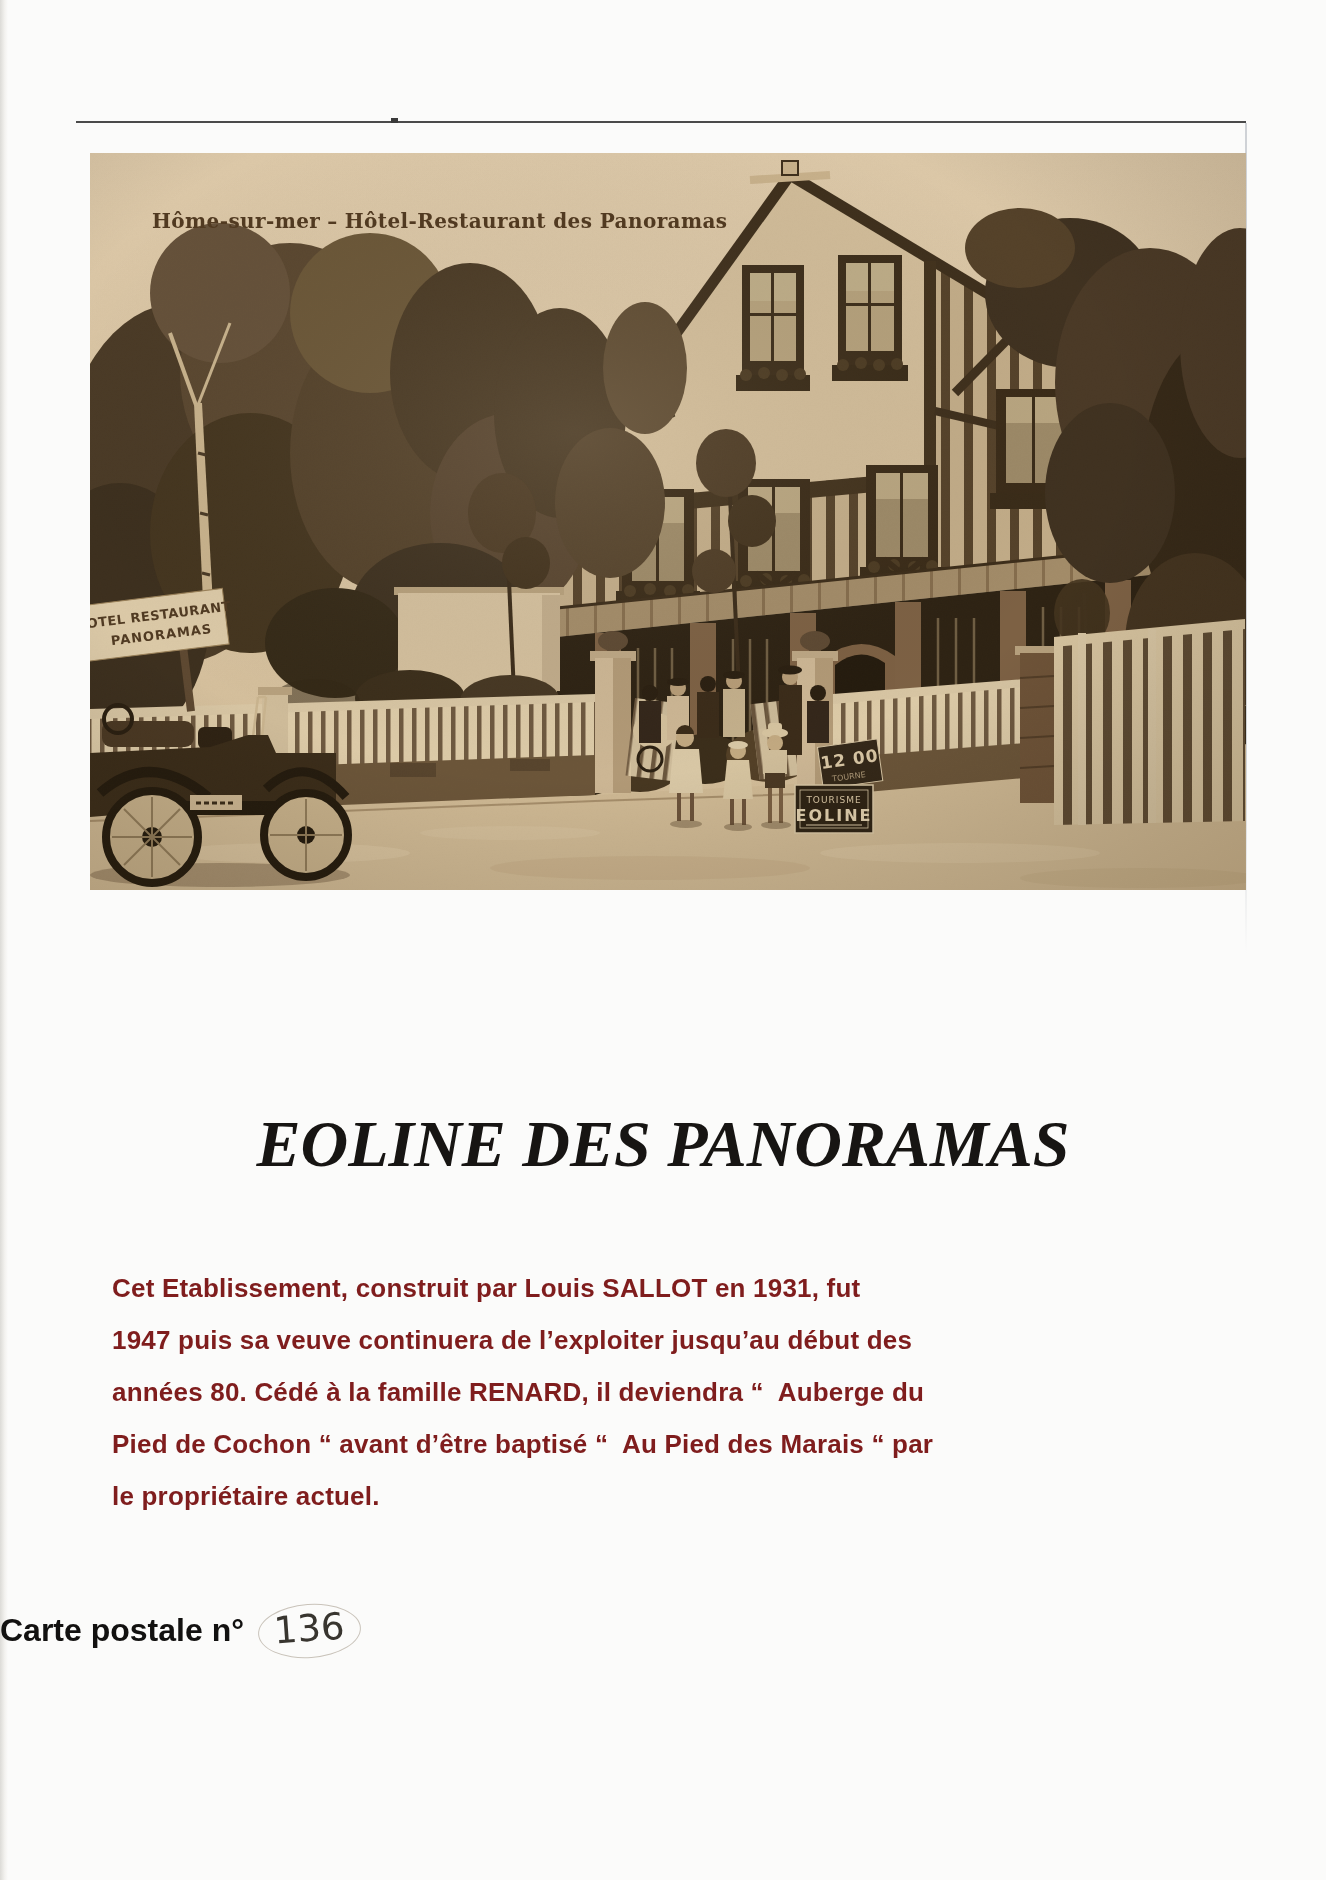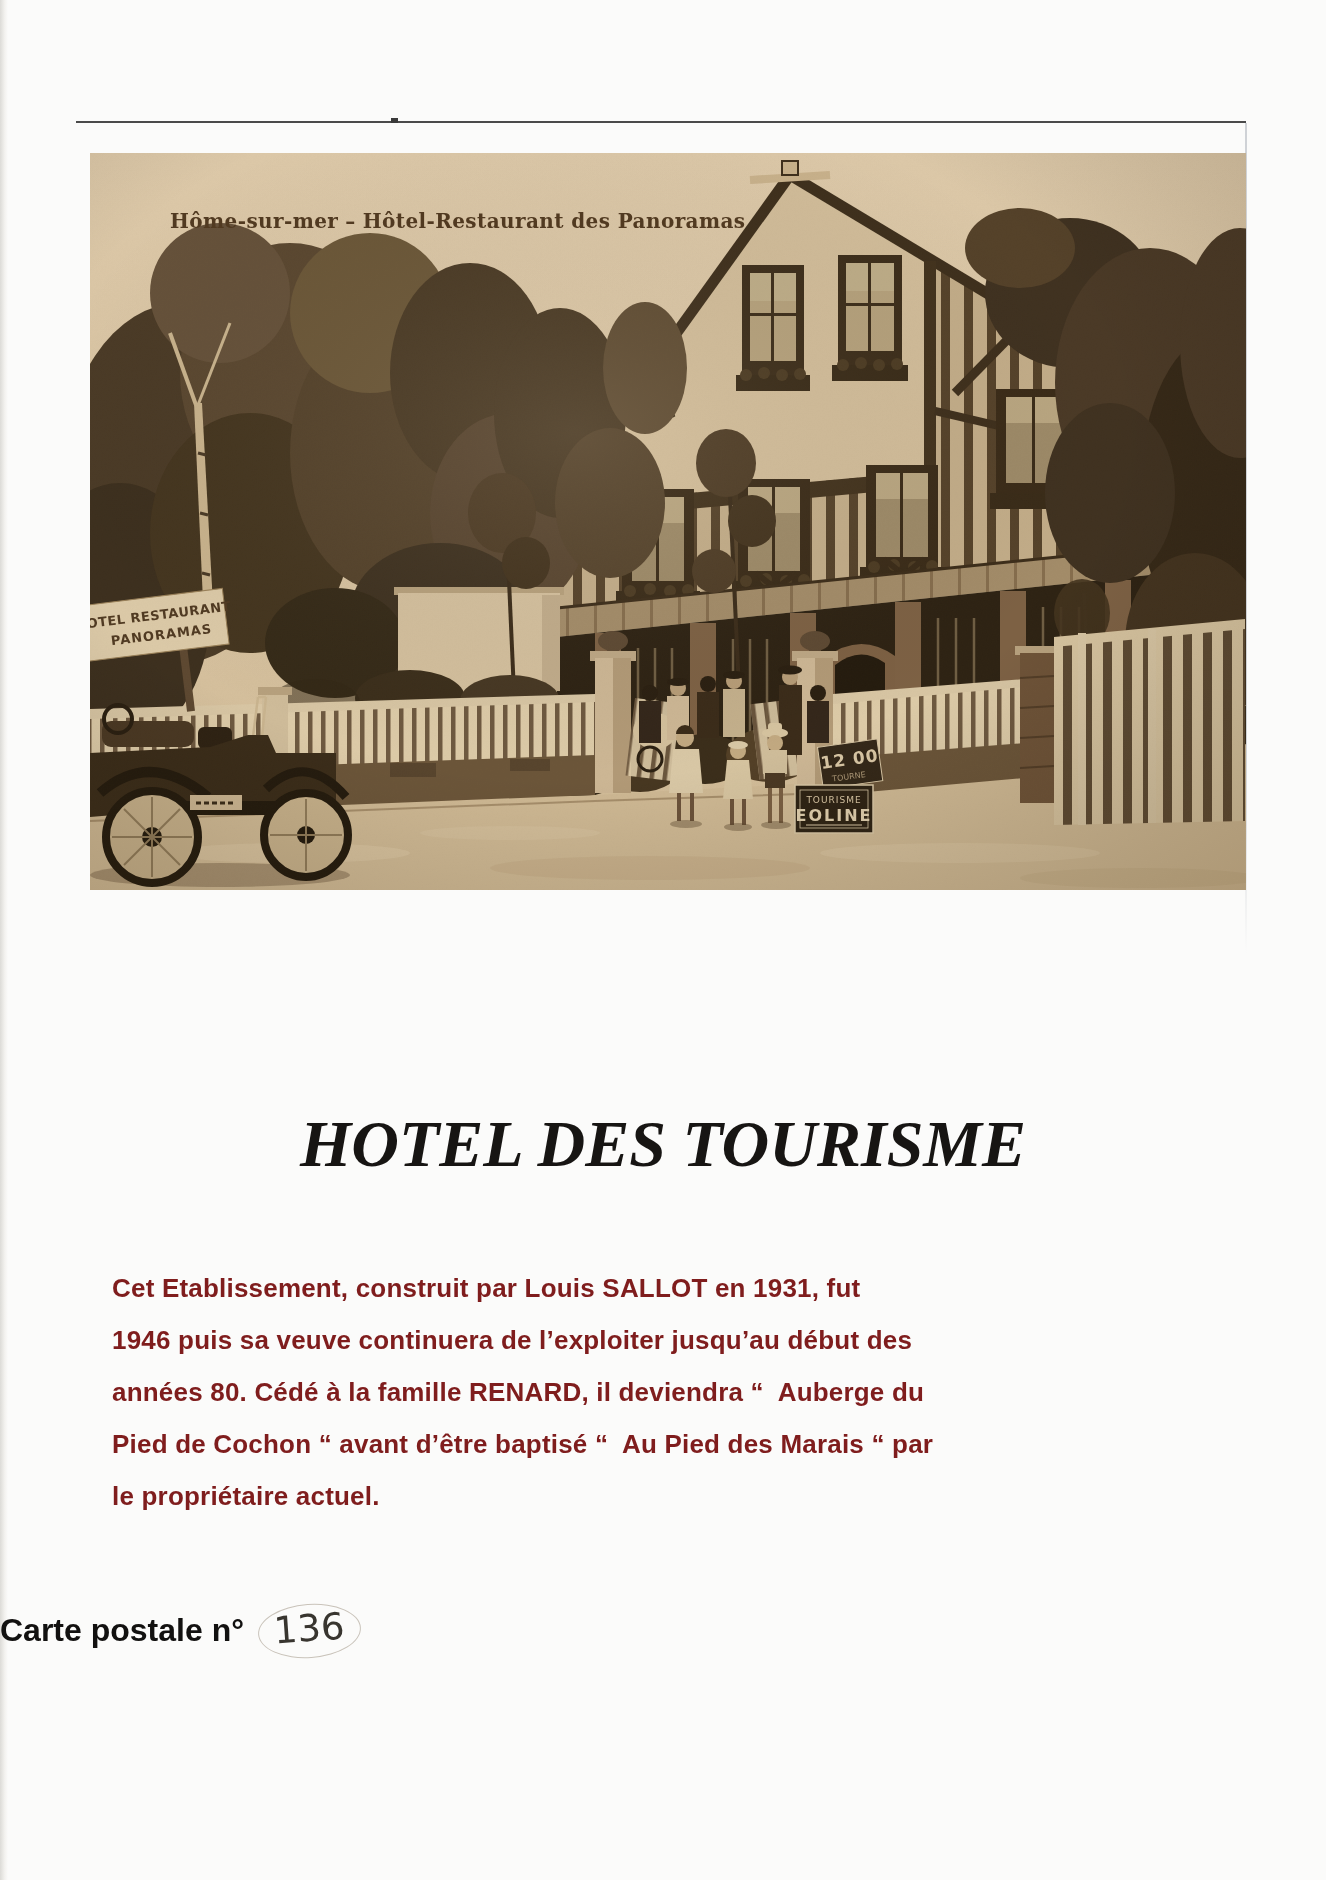--- a/index.html
+++ b/index.html
@@ -18,21 +18,21 @@
     background:linear-gradient(#cfd2d6 75%, rgba(207,210,214,0));
   }
   .photo {
     position:absolute; left:90px; top:153px; width:1156px; height:737px;
     background:#d8c4a2;
   }
   .photo svg { display:block; width:100%; height:100%; }
   .caption {
     position:absolute; left:62px; top:56px;
     font-family:"DejaVu Serif", serif; font-weight:700; font-size:20px;
-    color:#513a21; letter-spacing:.4px; white-space:pre;margin-left:18px;
+    color:#513a21; letter-spacing:.4px; white-space:pre;
   }
   .caption .dash { padding:0 7px; }
   .main-title {
     position:absolute; left:0; top:1106px; width:100%; text-align:center;
     font-family:"Liberation Serif", serif; font-style:italic; font-weight:700;
     font-size:66px; color:#171513; letter-spacing:0;
   }
   .body-text {
     position:absolute; left:112px; top:1262px; width:1160px;
     font-weight:700; font-size:26px; line-height:52px; color:#7f1d1d; letter-spacing:.2px;
@@ -461,25 +461,25 @@
       <line x1="106" y1="650" x2="146" y2="650" stroke="#3a2c19" stroke-width="3" stroke-dasharray="5 3"></line>
     </g>
 
     <rect x="0" y="0" width="1156" height="737" fill="url(#vignette)"></rect>
     <rect x="0" y="0" width="1156" height="737" filter="url(#grain)" opacity="0.07"></rect>
   </svg>
 
   <div class="caption"><span>Hôme-sur-mer</span><span class="dash">–</span><span>Hôtel-Restaurant des Panoramas</span></div>
 </div>
 
-<div class="main-title">HOTEL DES TOURISME</div>
+<div class="main-title">EOLINE DES PANORAMAS</div>
 
 <div class="body-text">
   <div class="para-line">Cet Etablissement, construit par Louis SALLOT en 1931, fut</div>
-  <div class="para-line">1946 puis sa veuve continuera de l’exploiter jusqu’au début des</div>
+  <div class="para-line">1947 puis sa veuve continuera de l’exploiter jusqu’au début des</div>
   <div class="para-line">années 80. Cédé à la famille RENARD, il deviendra “  Auberge du</div>
   <div class="para-line">Pied de Cochon “ avant d’être baptisé “  Au Pied des Marais “ par</div>
   <div class="para-line">le propriétaire actuel.</div>
 </div>
 
 <div class="footer">
   <span class="footer-label">Carte postale n°</span>
   <span class="footer-number">136</span>
 </div>
 

